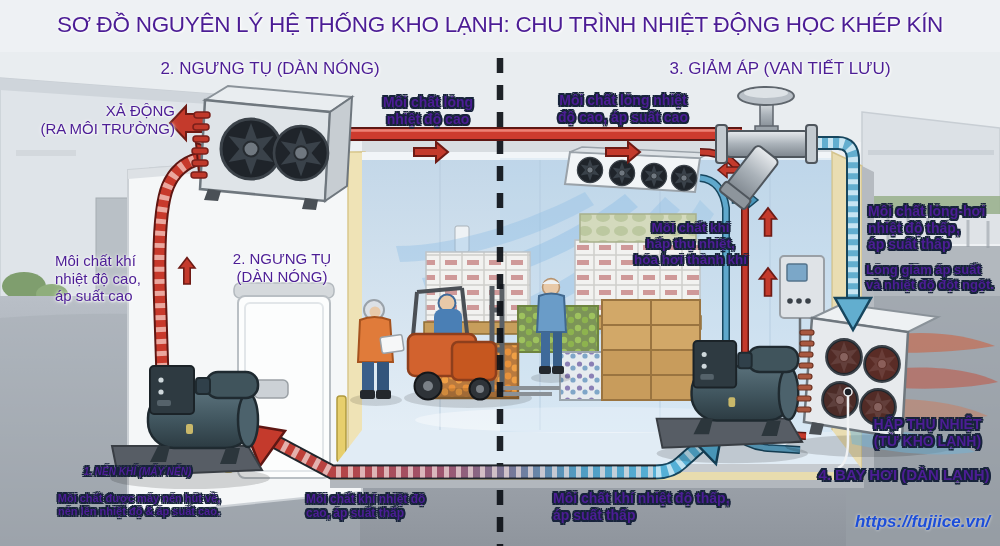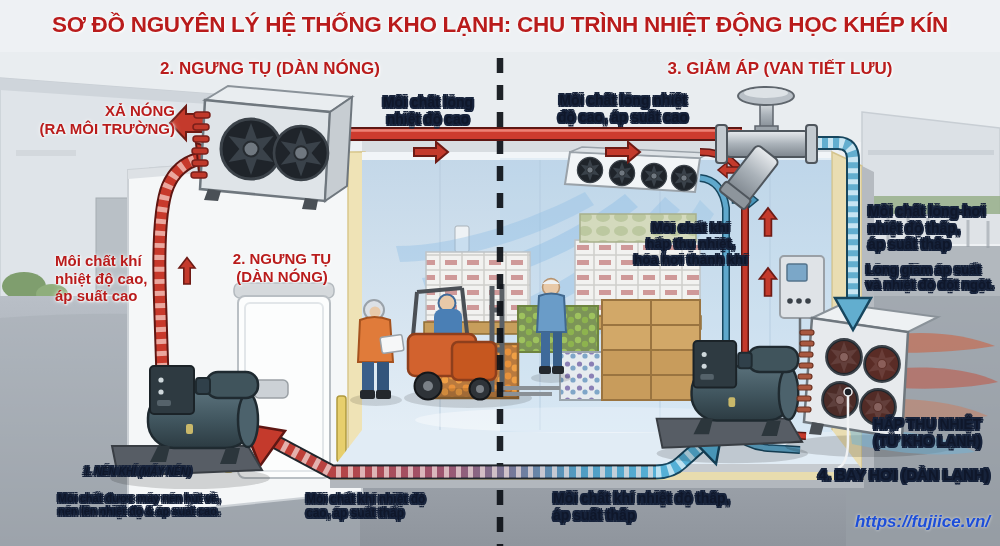--- a/index.html
+++ b/index.html
@@ -1,24 +1,24 @@
 <!DOCTYPE html>
 <html><head>
 <meta charset="utf-8">
 <style>
   html,body{margin:0;padding:0;background:#eef1f4;}
   #stage{position:relative;width:1000px;height:546px;overflow:hidden;
          font-family:"Liberation Sans",sans-serif;background:#eef1f4;}
   #scene{position:absolute;left:0;top:0;}
   .lbl{position:absolute;white-space:pre-line;line-height:1.18;z-index:5;}
-  .outl{color:#0f172a;font-weight:700;
+  .outl{color:#4c1d95;font-weight:700;
     text-shadow:-1.6px -1.6px 0 #17233b,1.6px -1.6px 0 #17233b,
     -1.6px 1.6px 0 #17233b,1.6px 1.6px 0 #17233b,
     -2.1px 0 0 #17233b,2.1px 0 0 #17233b,0 -2.2px 0 #17233b,0 2.2px 0 #17233b;}
-  .navy{color:#b91c1c;font-weight:700;
+  .navy{color:#4c1d95;font-weight:400;
     text-shadow:0 0 3px rgba(255,255,255,.9),0 0 6px rgba(255,255,255,.65),
     1px 1px 2px rgba(255,255,255,.8);}
   .title{font-size:22.5px;letter-spacing:-.3px;text-align:center;}
   .head{font-size:17px;text-align:center;}
   .url{font-style:italic;font-weight:600;font-size:17px;color:#1d4ed8;
        text-shadow:0 0 3px rgba(255,255,255,.8);}
 </style>
 </head>
 <body>
 
@@ -366,21 +366,21 @@
     </g>
   </g>
 </svg>
 
 <div class="lbl navy title" style="left:0;top:12px;width:1000px;">SƠ ĐỒ NGUYÊN LÝ HỆ THỐNG KHO LẠNH: CHU TRÌNH NHIỆT ĐỘNG HỌC KHÉP KÍN</div>
 
 <div class="lbl navy head" style="left:120px;top:59px;width:300px;">2. NGƯNG TỤ (DÀN NÓNG)</div>
 
 <div class="lbl navy head" style="left:585px;top:59px;width:390px;">3. GIẢM ÁP (VAN TIẾT LƯU)</div>
 
-<div class="lbl navy" style="left:30px;top:102px;width:145px;font-size:15px;text-align:right;">XẢ NÓNG
+<div class="lbl navy" style="left:30px;top:102px;width:145px;font-size:15px;text-align:right;">XẢ ĐỘNG
 (RA MÔI TRƯỜNG)</div>
 
 <div class="lbl navy" style="left:55px;top:252px;width:130px;font-size:15px;">Môi chất khí
 nhiệt độ cao,
 áp suất cao</div>
 
 <div class="lbl navy" style="left:222px;top:206px;width:120px;font-size:15px;text-align:center;margin-top:44px;">2. NGƯNG TỤ
 (DÀN NÓNG)</div>
 
 <div class="lbl outl" style="left:378px;top:94px;width:100px;font-size:14px;text-align:center;">Môi chất lỏng

